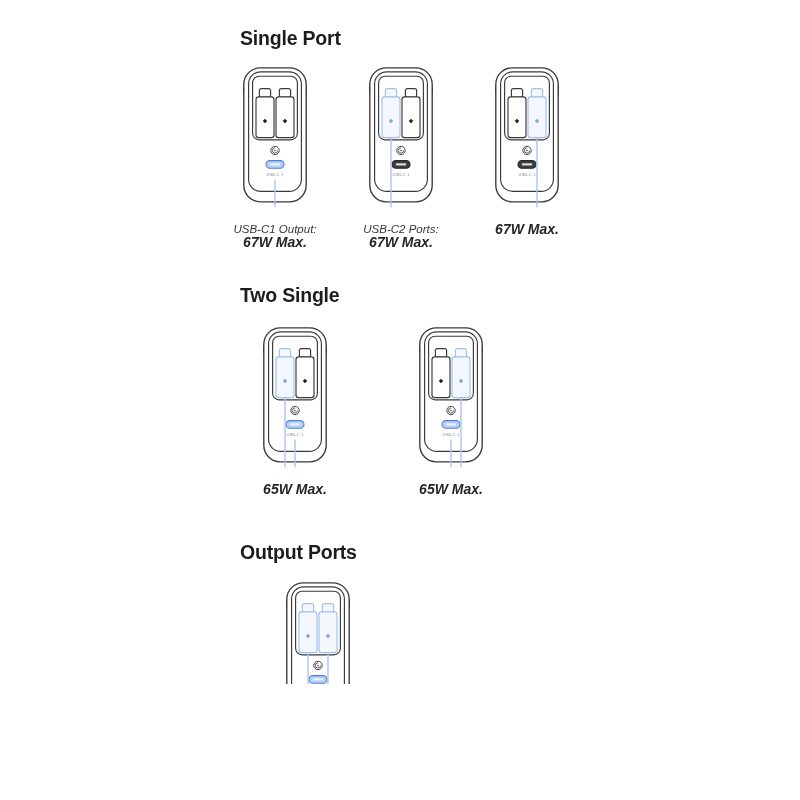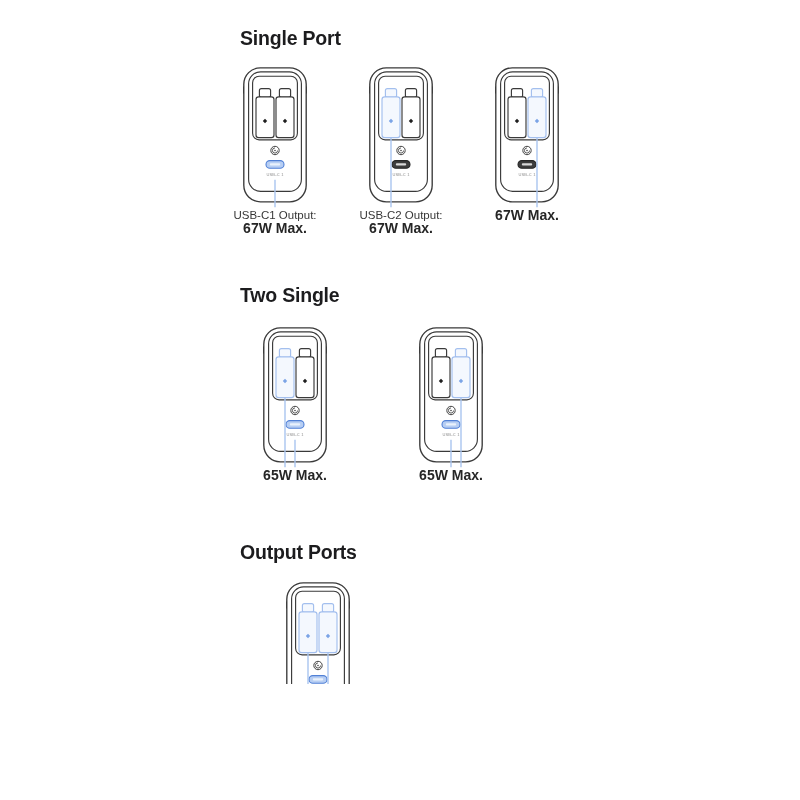--- a/index.html
+++ b/index.html
@@ -7,21 +7,21 @@
     position:relative;width:800px;height:684px;background:#ffffff;overflow:hidden;
     font-family:"Liberation Sans",sans-serif;
   }
   .heading{
     position:absolute;left:240px;margin:0;
     font-size:19.5px;font-weight:700;color:#1c1c1e;letter-spacing:-0.2px;
     font-family:"Liberation Sans",sans-serif;
   }
   .diagram{position:absolute;width:220px;text-align:center;}
   .diagram svg{display:block;margin:0 auto;}
-  .cap{margin-top:1px;line-height:13px;}
+  .cap{margin-top:15px;line-height:13px;font-style:italic;}
   .cap .l1{font-size:11.5px;color:#373737;}
   .cap .l2{font-size:14px;color:#262626;font-weight:700;}
 
   
   .charger{
     font-family:"Liberation Sans",sans-serif;
     --c2s:#3a3a3a; --c2f:#ffffff; --c2d:#1f1f1f;
     --c3s:#3a3a3a; --c3f:#ffffff; --c3d:#1f1f1f;
     --pf:#3d3d3d;  --ps:#262626;  --slot:#d9d9d9;
     --lc1:rgba(0,0,0,0); --lc2:rgba(0,0,0,0); --lc3:rgba(0,0,0,0);
@@ -77,21 +77,21 @@
       <div class="l1">USB-C1 Output:</div>
       <div class="l2">67W Max.</div>
     </div>
   </div>
 
   <div class="diagram" style="left:291px;top:67px">
     <svg class="charger c2on" viewBox="0 0 64 141" width="64" height="141">
         <use href="#charger-shape"></use>
       </svg>
     <div class="cap">
-      <div class="l1">USB-C2 Output:</div>
+      <div class="l1">USB-C2 Ports:</div>
       <div class="l2">67W Max.</div>
     </div>
   </div>
 
   <div class="diagram" style="left:417px;top:67px">
     <svg class="charger c3on" viewBox="0 0 64 141" width="64" height="141">
         <use href="#charger-shape"></use>
       </svg>
     <div class="cap">
       <div class="l2">67W Max.</div>

